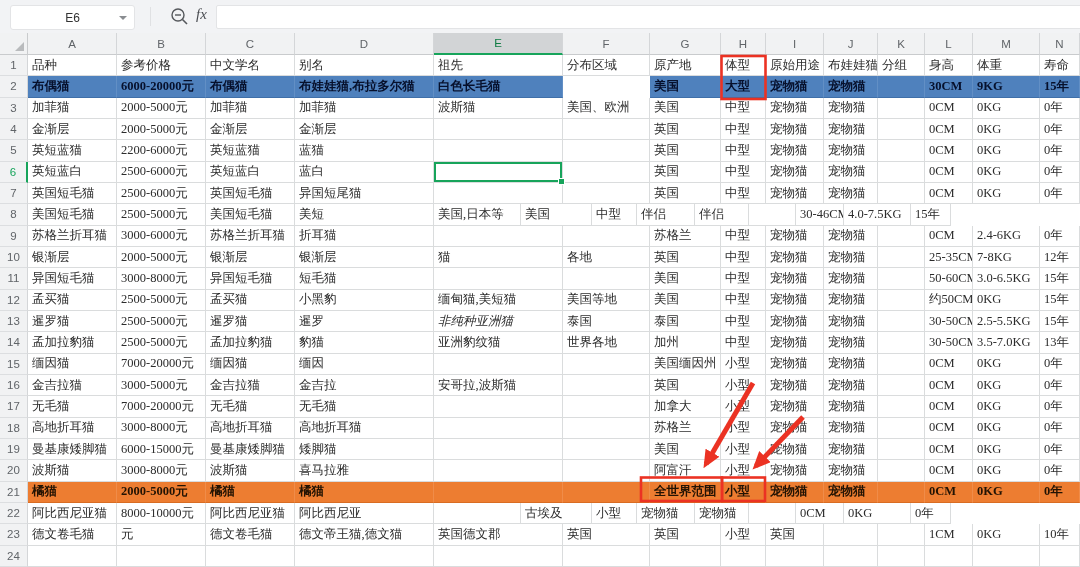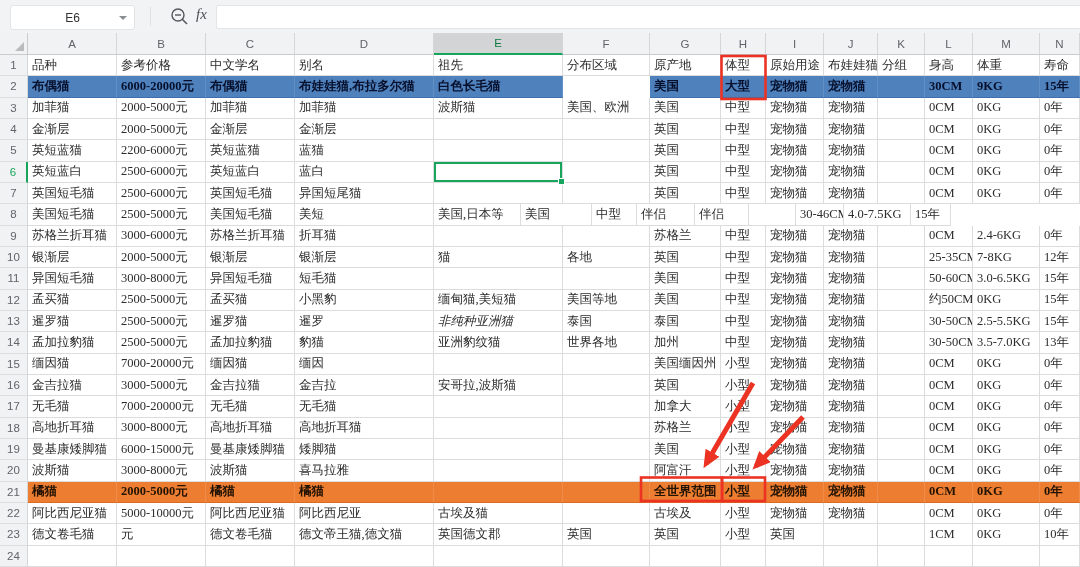--- a/index.html
+++ b/index.html
@@ -447,24 +447,23 @@
         <div class="cell" style="width: 58px;">宠物猫</div>
         <div class="cell" style="width: 54px;">宠物猫</div>
         <div class="cell" style="width: 47px;"></div>
         <div class="cell" style="width: 48px;">0CM</div>
         <div class="cell" style="width: 67px;">0KG</div>
         <div class="cell" style="width: 40px;">0年</div>
       </div>
       <div class="row">
         <div class="rownum">22</div>
         <div class="cell" style="width: 89px;">阿比西尼亚猫</div>
-        <div class="cell" style="width: 89px;">5000-10000元</div>
+        <div class="cell" style="width: 89px;">8000-10000元</div>
         <div class="cell" style="width: 89px;">阿比西尼亚猫</div>
         <div class="cell" style="width: 139px;">阿比西尼亚</div>
-        <div class="cell" style="width: 129px;">古埃及猫</div>
         <div class="cell" style="width: 87px;"></div>
         <div class="cell" style="width: 71px;">古埃及</div>
         <div class="cell" style="width: 45px;">小型</div>
         <div class="cell" style="width: 58px;">宠物猫</div>
         <div class="cell" style="width: 54px;">宠物猫</div>
         <div class="cell" style="width: 47px;"></div>
         <div class="cell" style="width: 48px;">0CM</div>
         <div class="cell" style="width: 67px;">0KG</div>
         <div class="cell" style="width: 40px;">0年</div>
       </div>

